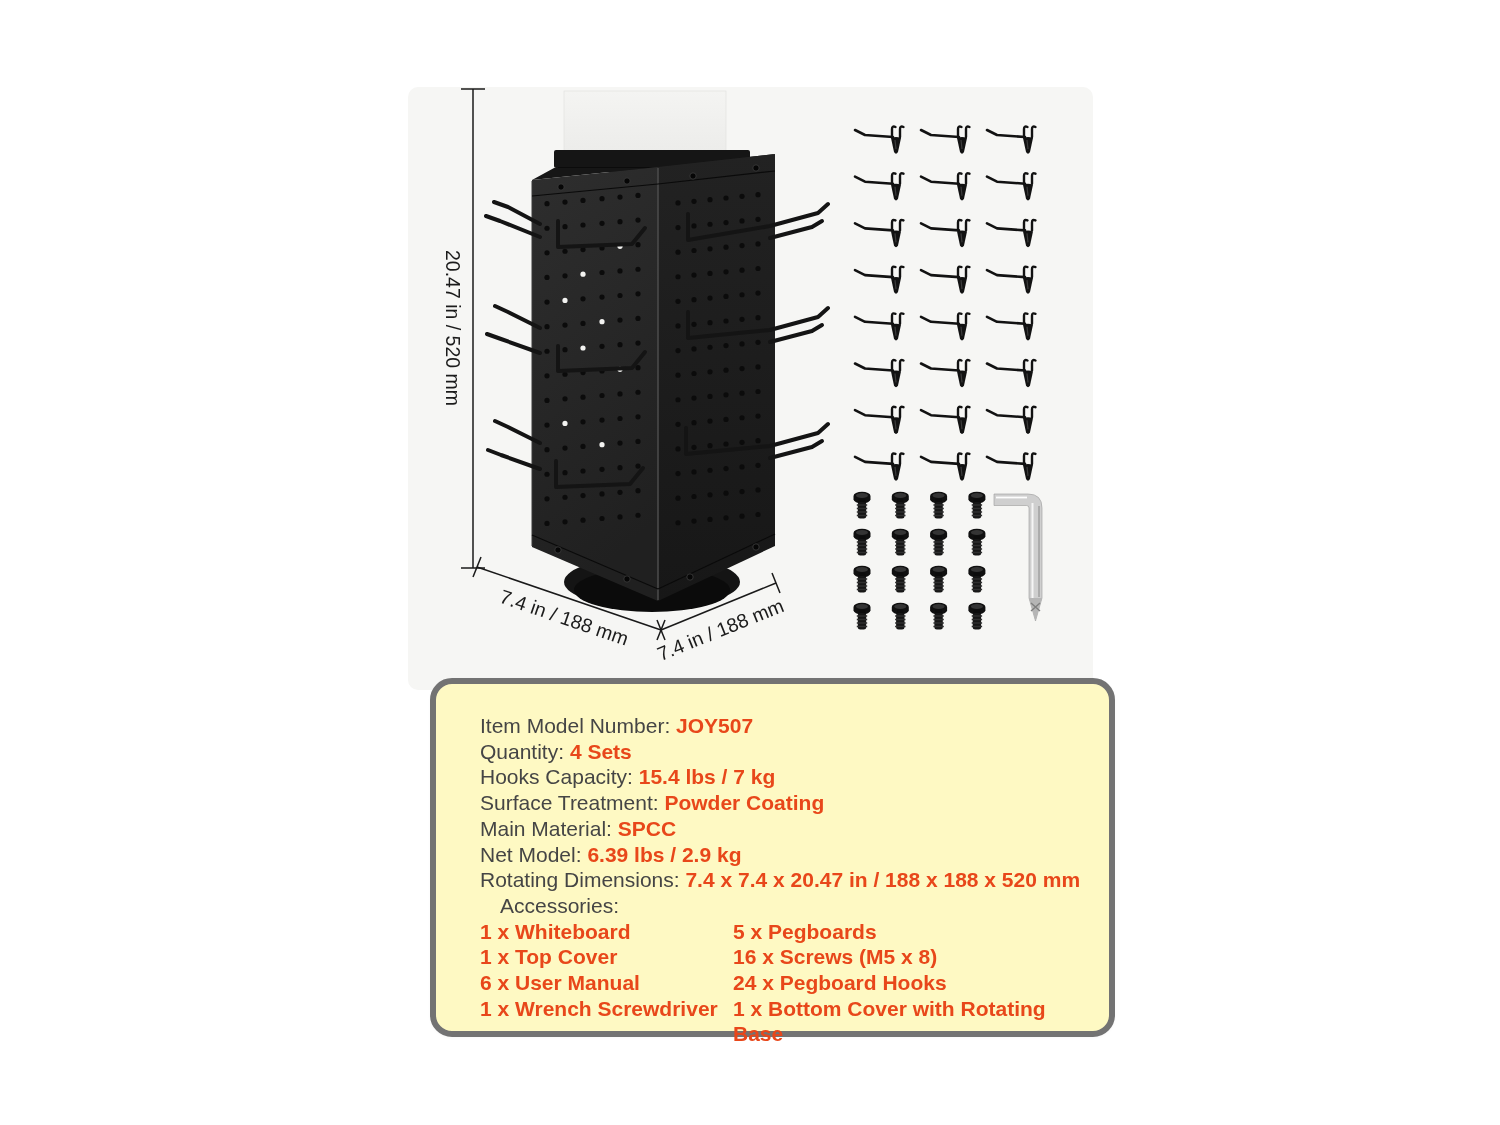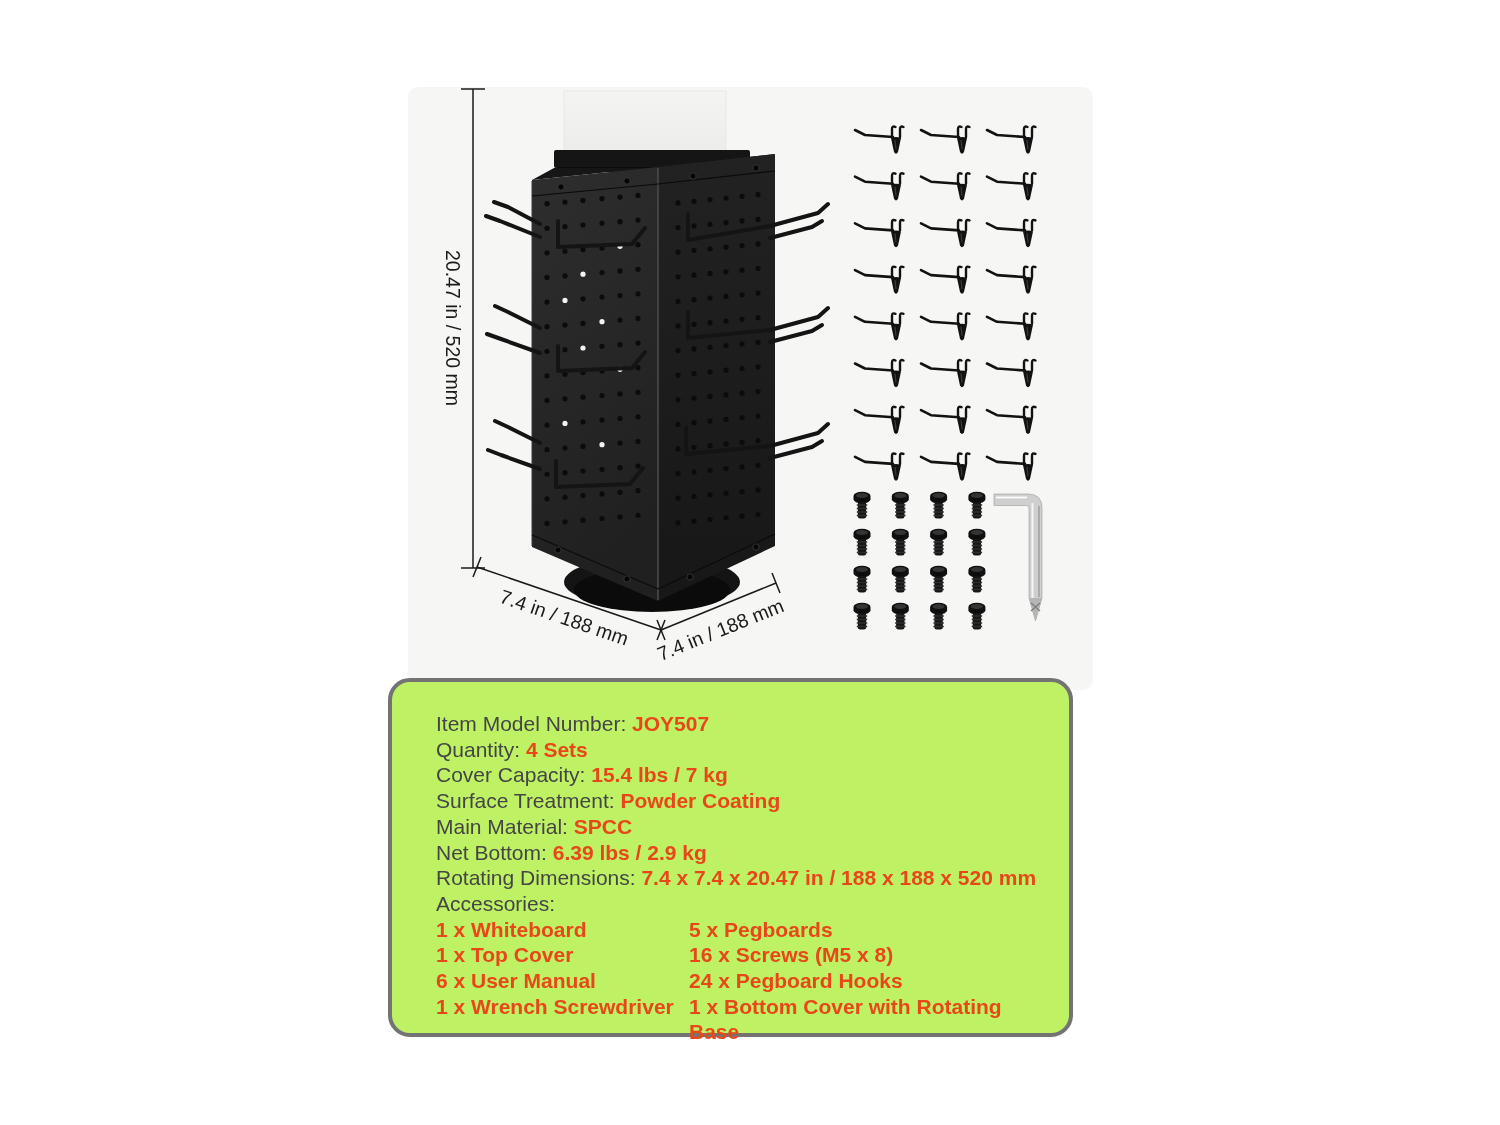--- a/index.html
+++ b/index.html
@@ -6,31 +6,31 @@
   body{
     width:1500px;height:1125px;position:relative;background:#ffffff;
     font-family:"Liberation Sans", sans-serif;overflow:hidden;
   }
   .panel{
     position:absolute;left:408px;top:87px;width:685px;height:603px;
     background:#f6f6f4;border-radius:10px;
   }
   .panel svg{position:absolute;left:0;top:0;}
   .card{
-    position:absolute;left:388px;top:678px;width:685px;height:359px;
-    background:#bef264;border-radius:22px;border:4px solid #737373;
+    position:absolute;left:430px;top:678px;width:685px;height:359px;
+    background:#fef9c3;border-radius:22px;border:6px solid #737373;
     box-sizing:border-box;box-shadow:0 1px 3px rgba(0,0,0,0.03);
   }
   .specs{
     position:absolute;left:44px;top:29px;right:20px;
     font-size:21px;line-height:25.7px;color:#454545;
   }
   .spec-line .lbl{color:#454545;font-weight:400;}
   .spec-line .val{color:#e8471a;font-weight:700;}
-  .acc-title{color:#454545;}
+  .acc-title{color:#454545;margin-left:20px;}
   .acc-row{display:flex;}
   .acc-row .left-col{width:253px;flex:0 0 253px;}
   .acc-row span{color:#e8471a;font-weight:700;}
   .dim-text{fill:#1b1b1b;font-size:19.5px;font-family:"Liberation Sans",sans-serif;}
 </style>
 </head>
 <body>
 
 <div class="panel">
   <svg width="685" height="603" viewBox="408 87 685 603">
@@ -370,24 +370,24 @@
       <polygon points="1029,598 1042,598 1035.5,621" fill="#b5b5b5"></polygon>
       <path d="M 1031,603 L 1040,611 M 1040,603 L 1031,611" stroke="#7e7e7e" stroke-width="1.4"></path>
     </g>
   </svg>
 </div>
 
 <div class="card">
   <div class="specs">
     <div class="spec-line"><span class="lbl">Item Model Number: </span><span class="val">JOY507</span></div>
     <div class="spec-line"><span class="lbl">Quantity: </span><span class="val">4 Sets</span></div>
-    <div class="spec-line"><span class="lbl">Cover Capacity: </span><span class="val">15.4 lbs / 7 kg</span></div>
+    <div class="spec-line"><span class="lbl">Hooks Capacity: </span><span class="val">15.4 lbs / 7 kg</span></div>
     <div class="spec-line"><span class="lbl">Surface Treatment: </span><span class="val">Powder Coating</span></div>
     <div class="spec-line"><span class="lbl">Main Material: </span><span class="val">SPCC</span></div>
-    <div class="spec-line"><span class="lbl">Net Bottom: </span><span class="val">6.39 lbs / 2.9 kg</span></div>
+    <div class="spec-line"><span class="lbl">Net Model: </span><span class="val">6.39 lbs / 2.9 kg</span></div>
     <div class="spec-line"><span class="lbl">Rotating Dimensions: </span><span class="val">7.4 x 7.4 x 20.47 in / 188 x 188 x 520 mm</span></div>
     <div class="spec-line acc-title">Accessories:</div>
     <div class="acc-row">
         <span class="left-col">1 x Whiteboard</span>
         <span>5 x Pegboards</span>
       </div>
     <div class="acc-row">
         <span class="left-col">1 x Top Cover</span>
         <span>16 x Screws (M5 x 8)</span>
       </div>

